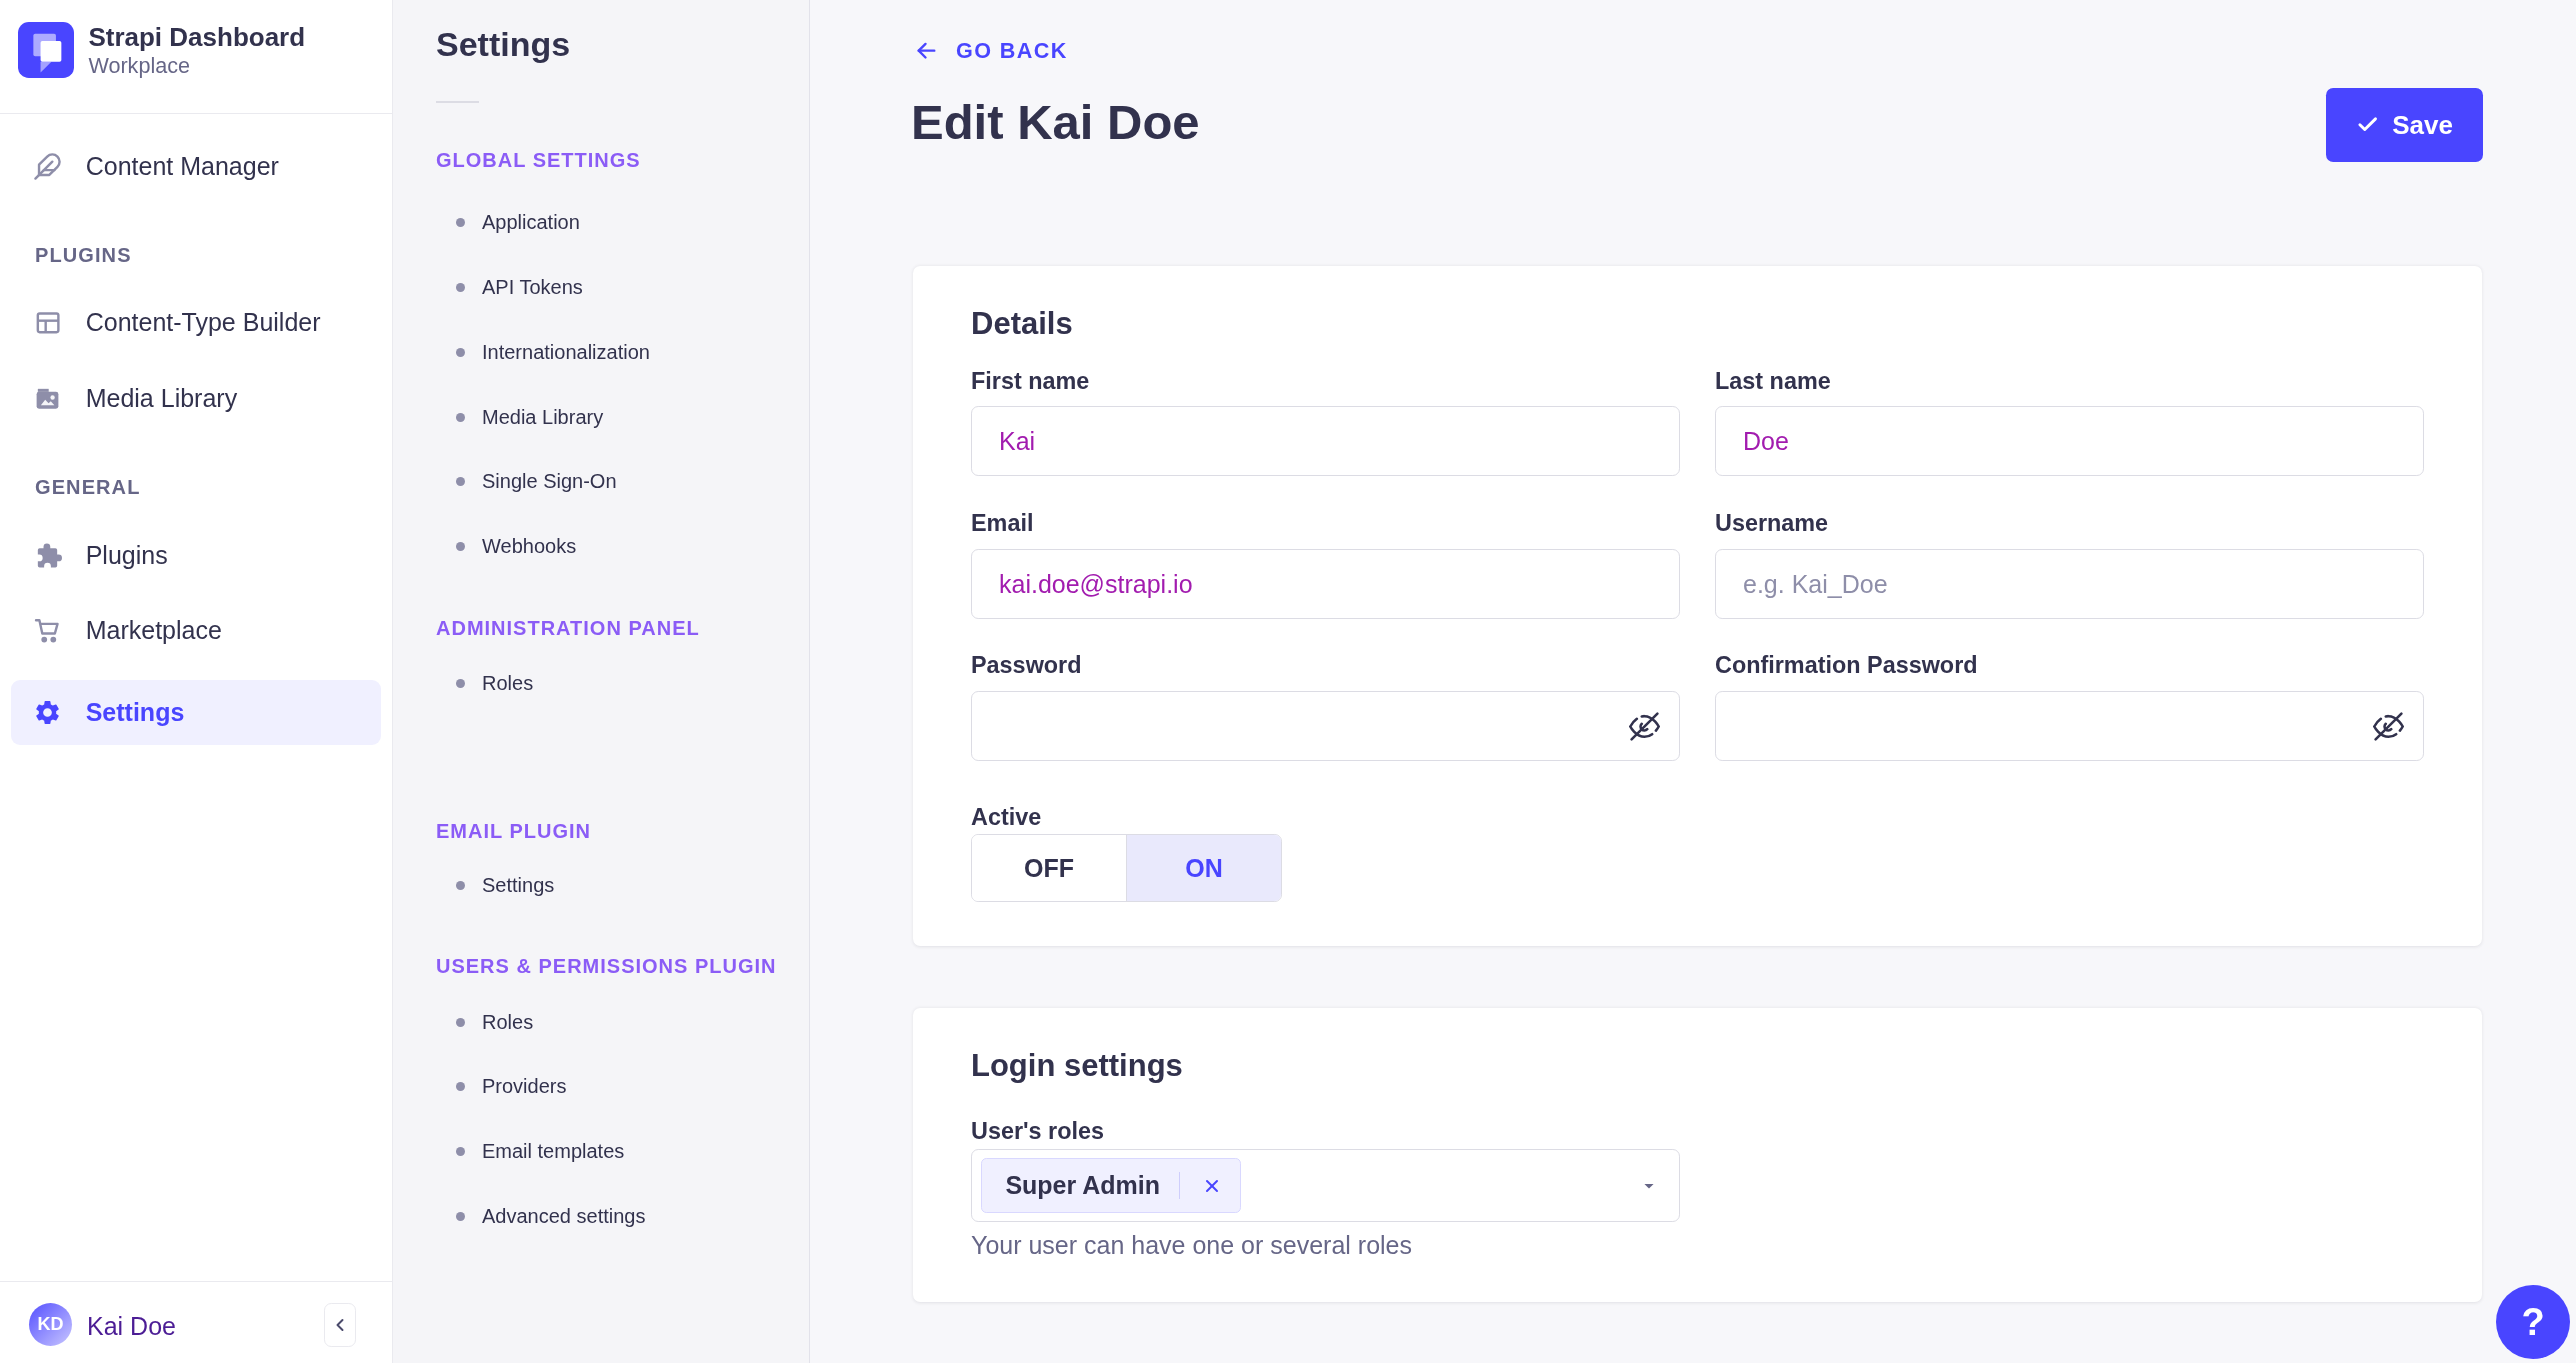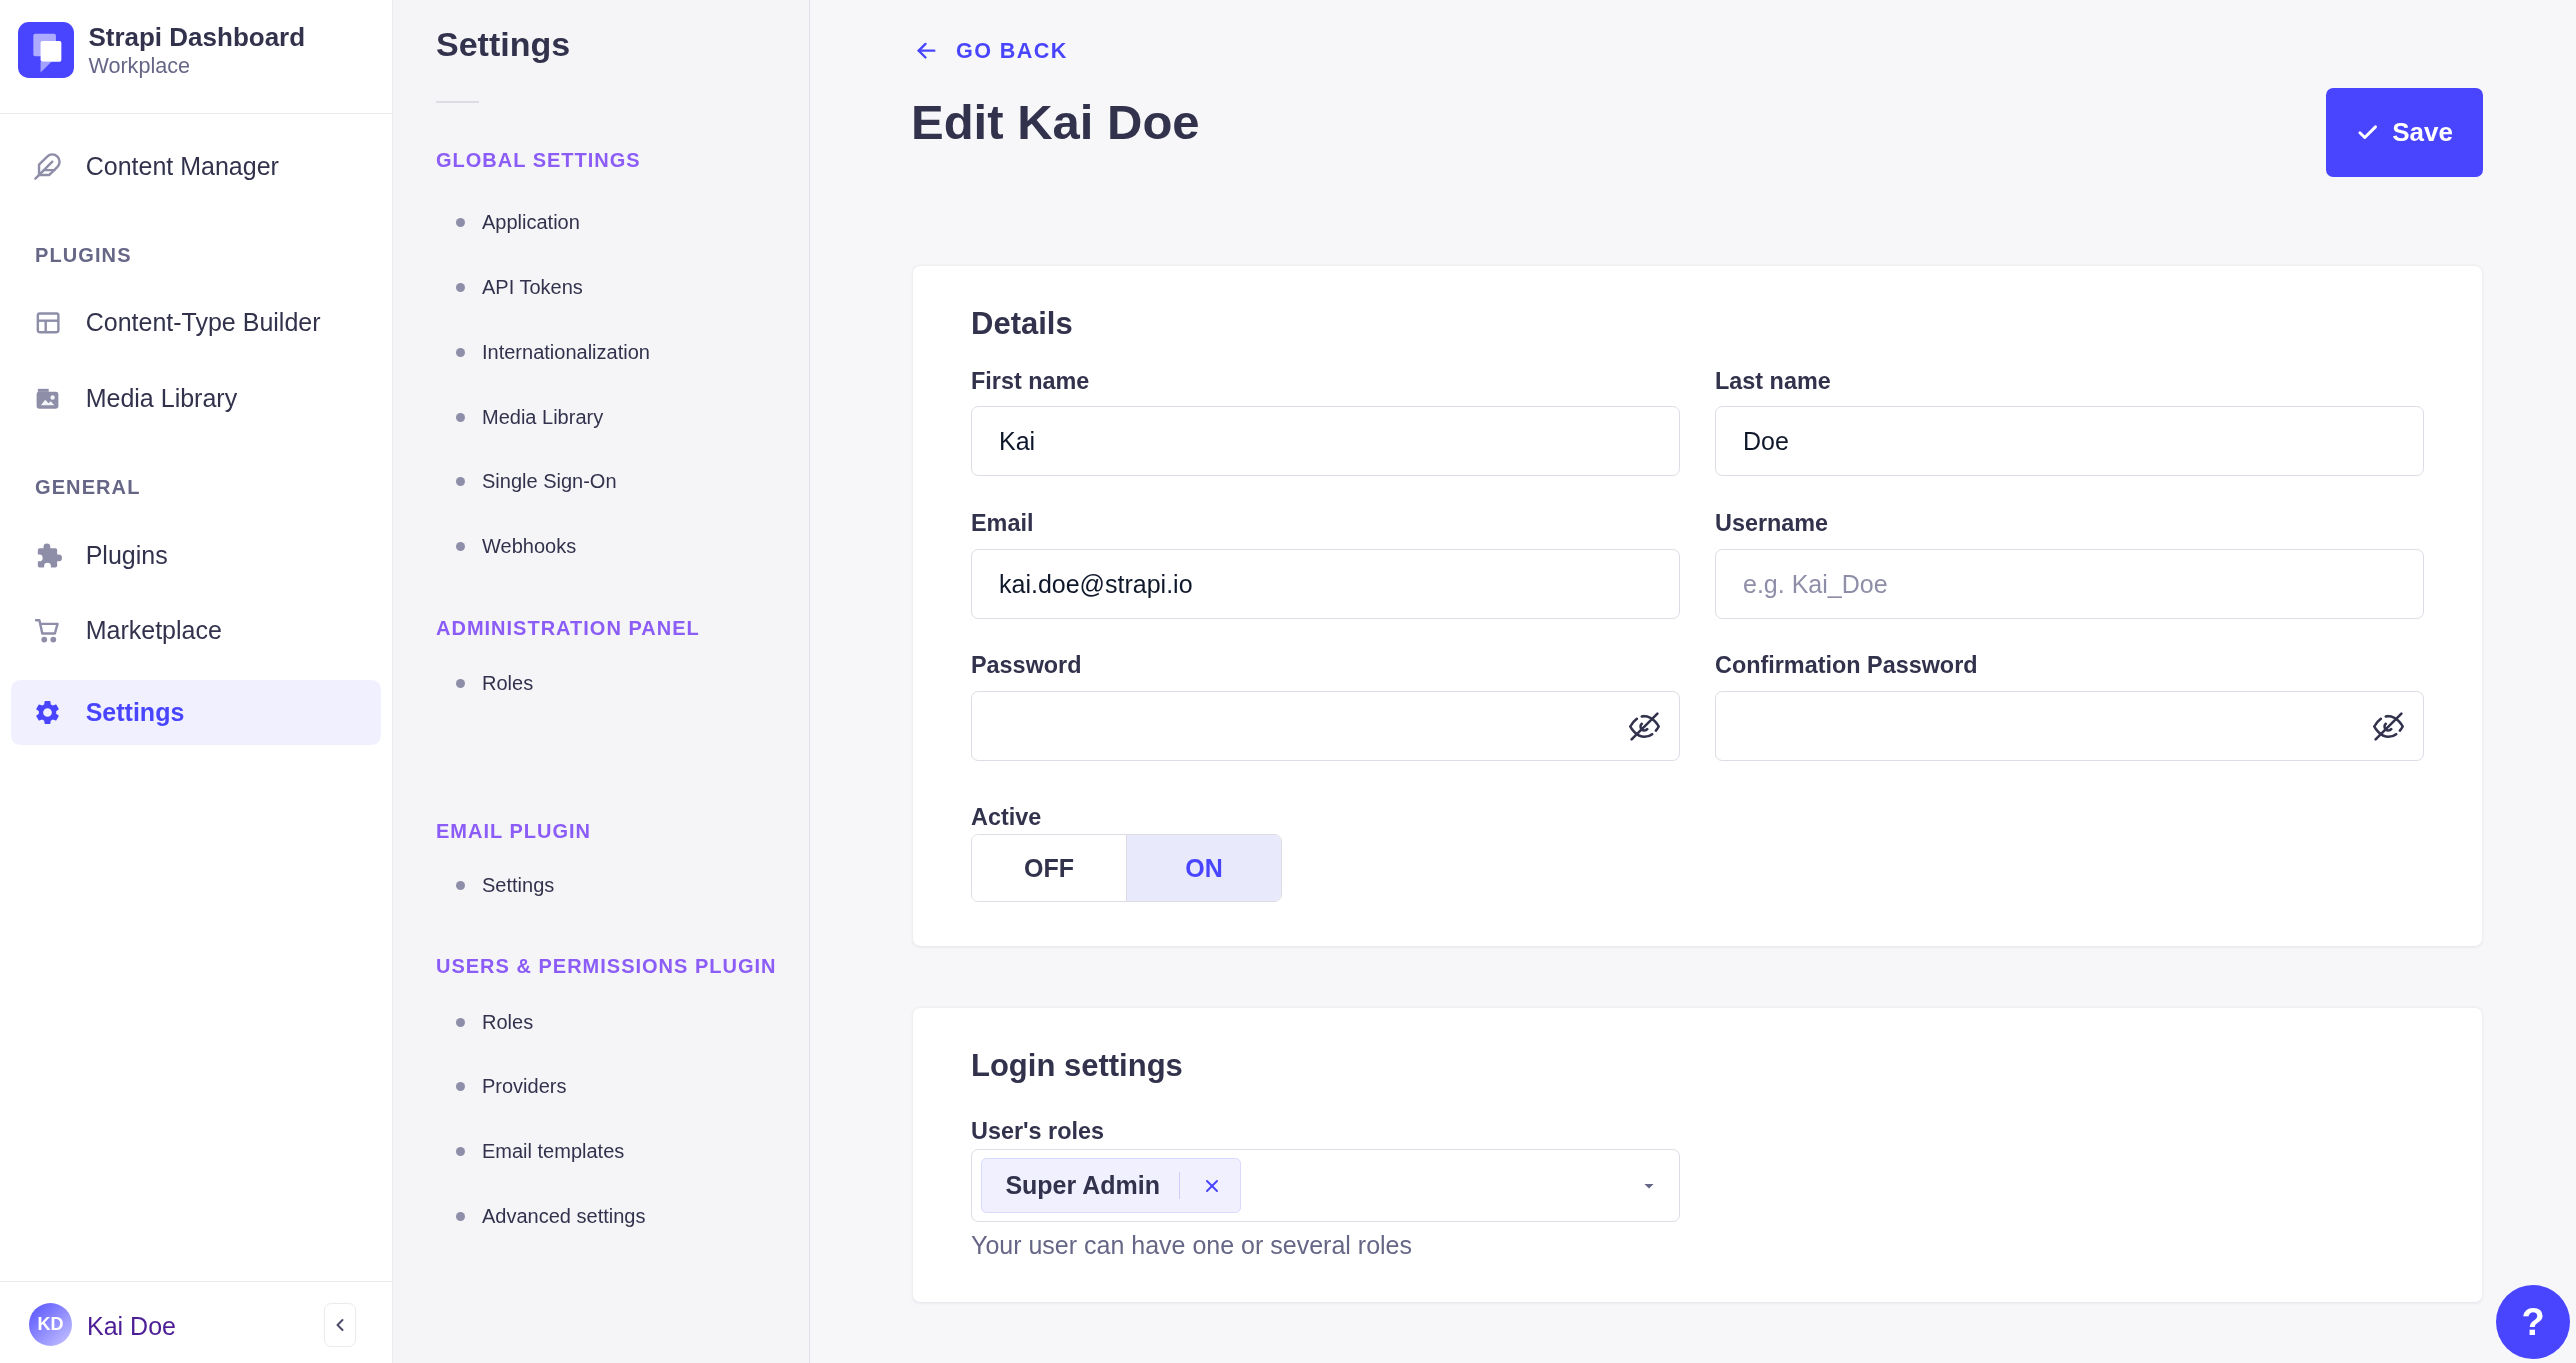--- a/index.html
+++ b/index.html
@@ -47,35 +47,35 @@
   .p2-item.active { background:#eeeefc; height:64px; }
   .p2-item.active .dot { background:#4945ff; }
   .p2-item.active .p2-label { color:#4945ff; font-weight:bold; }
   .p2-item.active::after { content:""; position:absolute; right:0; top:0; bottom:0; width:5.4px; background:#4945ff; }
   
   .main { position:absolute; left:810px; top:0; right:0; bottom:0; }
   .go-back { position:absolute; left:103px; top:38px; display:flex; align-items:center; gap:16px;
     color:#4945ff; cursor:pointer; }
   .go-back-label { font-size:21.6px; font-weight:bold; letter-spacing:1.4px; }
   .page-title { position:absolute; left:101px; top:94px; font-size:49px; font-weight:bold; color:#32324d; }
-  .save-btn { position:absolute; left:1516px; top:88px; width:157px; height:89px;
+  .save-btn { position:absolute; left:1516px; top:88px; width:157px; height:74px;
     background:#4945ff; border:none; border-radius:7.2px; color:#ffffff;
     display:flex; align-items:center; justify-content:center; gap:12.6px;
     font-family:inherit; font-size:26px; font-weight:bold; cursor:pointer; }
   .card { position:absolute; left:103px; width:1569px; background:#ffffff; border-radius:7.2px;
     box-shadow:0 0.9px 3.6px rgba(33,33,52,0.1); }
   .card1 { top:266px; height:680px; }
   .card2 { top:1008px; height:294px; }
   .card-heading { position:absolute; left:58px; top:40px; font-size:31px; font-weight:bold; color:#32324d; }
   .f-label { position:absolute; font-size:23.4px; font-weight:bold; color:#32324d; line-height:29px; }
   .col-l { left:58px; }
   .col-r { left:802px; }
   .input-wrap { position:absolute; width:709px; height:70px; }
   .text-input { width:100%; height:100%; border:0.9px solid #dcdce4; border-radius:7.2px;
-    background:#ffffff; padding:0 58px 0 27px; font-family:inherit; font-size:25px; color:#0f172a; outline:none; }
+    background:#ffffff; padding:0 58px 0 27px; font-family:inherit; font-size:25px; color:#a21caf; outline:none; }
   .text-input::placeholder { color:#8e8ea9; }
   .eye-btn { position:absolute; right:16px; top:50%; transform:translateY(-50%);
     background:none; border:none; cursor:pointer; width:40px; height:40px;
     display:flex; align-items:center; justify-content:center; }
   .toggle { position:absolute; left:58px; top:568px; width:311px; height:68px;
     border:0.9px solid #dcdce4; border-radius:7.2px; overflow:hidden; display:flex; background:#ffffff; }
   .toggle-half { flex:1; display:flex; align-items:center; justify-content:center;
     font-size:25px; font-weight:bold; cursor:pointer; }
   .toggle-off { color:#32324d; background:#ffffff; border-right:0.9px solid #dcdce4; }
   .toggle-on { color:#4945ff; background:#e9e9fc; }

